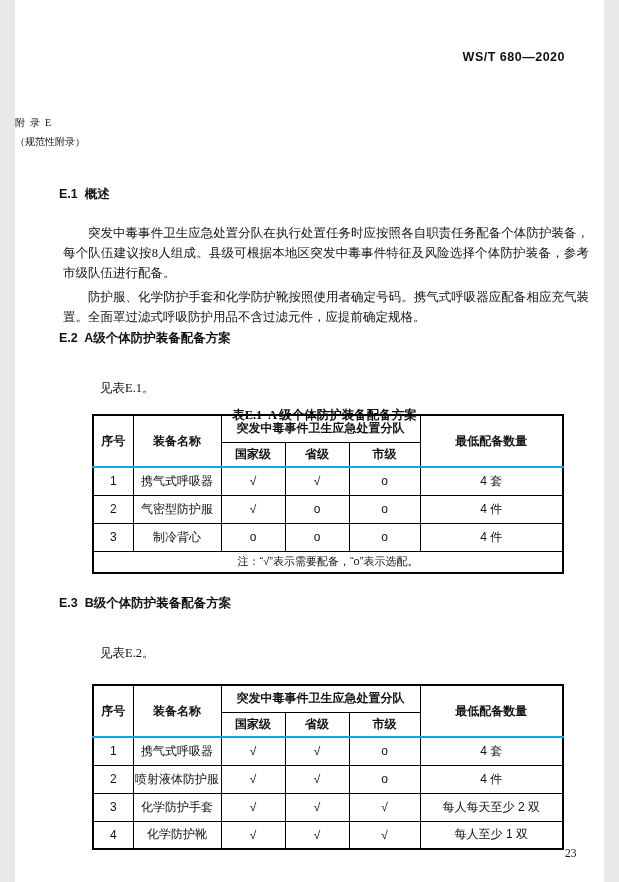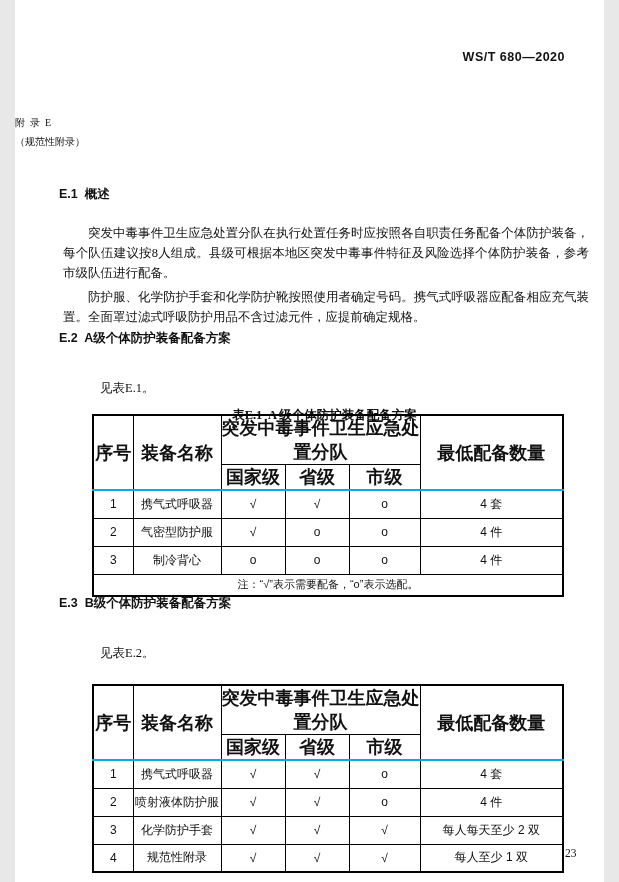--- a/index.html
+++ b/index.html
@@ -83,21 +83,21 @@
   }
   table.cfg th, table.cfg td {
     border: 1px solid #000;
     text-align: center;
     vertical-align: middle;
     padding: 0;
   }
   table.cfg th {
     font-family: "Liberation Sans", "DejaVu Sans", sans-serif;
     font-weight: bold;
-    font-size: 18px;
+    font-size: 12px;
   }
   table.cfg td {
     font-family: "Liberation Sans", "DejaVu Sans", sans-serif;
     font-weight: normal;
   }
   table.cfg .hb { border-bottom: 2px solid #0ea5e9; }
   tr.hrow1 { height: 27px; }
   tr.hrow2 { height: 25px; }
   tr.drow  { height: 28px; }
   tr.nrow  { height: 22px; }
@@ -253,21 +253,21 @@
     <tr class="drow">
       <td>3</td>
       <td>化学防护手套</td>
       <td class="sym">√</td>
       <td class="sym">√</td>
       <td class="sym">√</td>
       <td>每人每天至少 2 双</td>
     </tr>
     <tr class="drow">
       <td>4</td>
-      <td>规范性附录</td>
+      <td>化学防护靴</td>
       <td class="sym">√</td>
       <td class="sym">√</td>
       <td class="sym">√</td>
       <td>每人至少 1 双</td>
     </tr>
   </tbody>
     </table>
 
   <div class="page-number">23</div>
 

